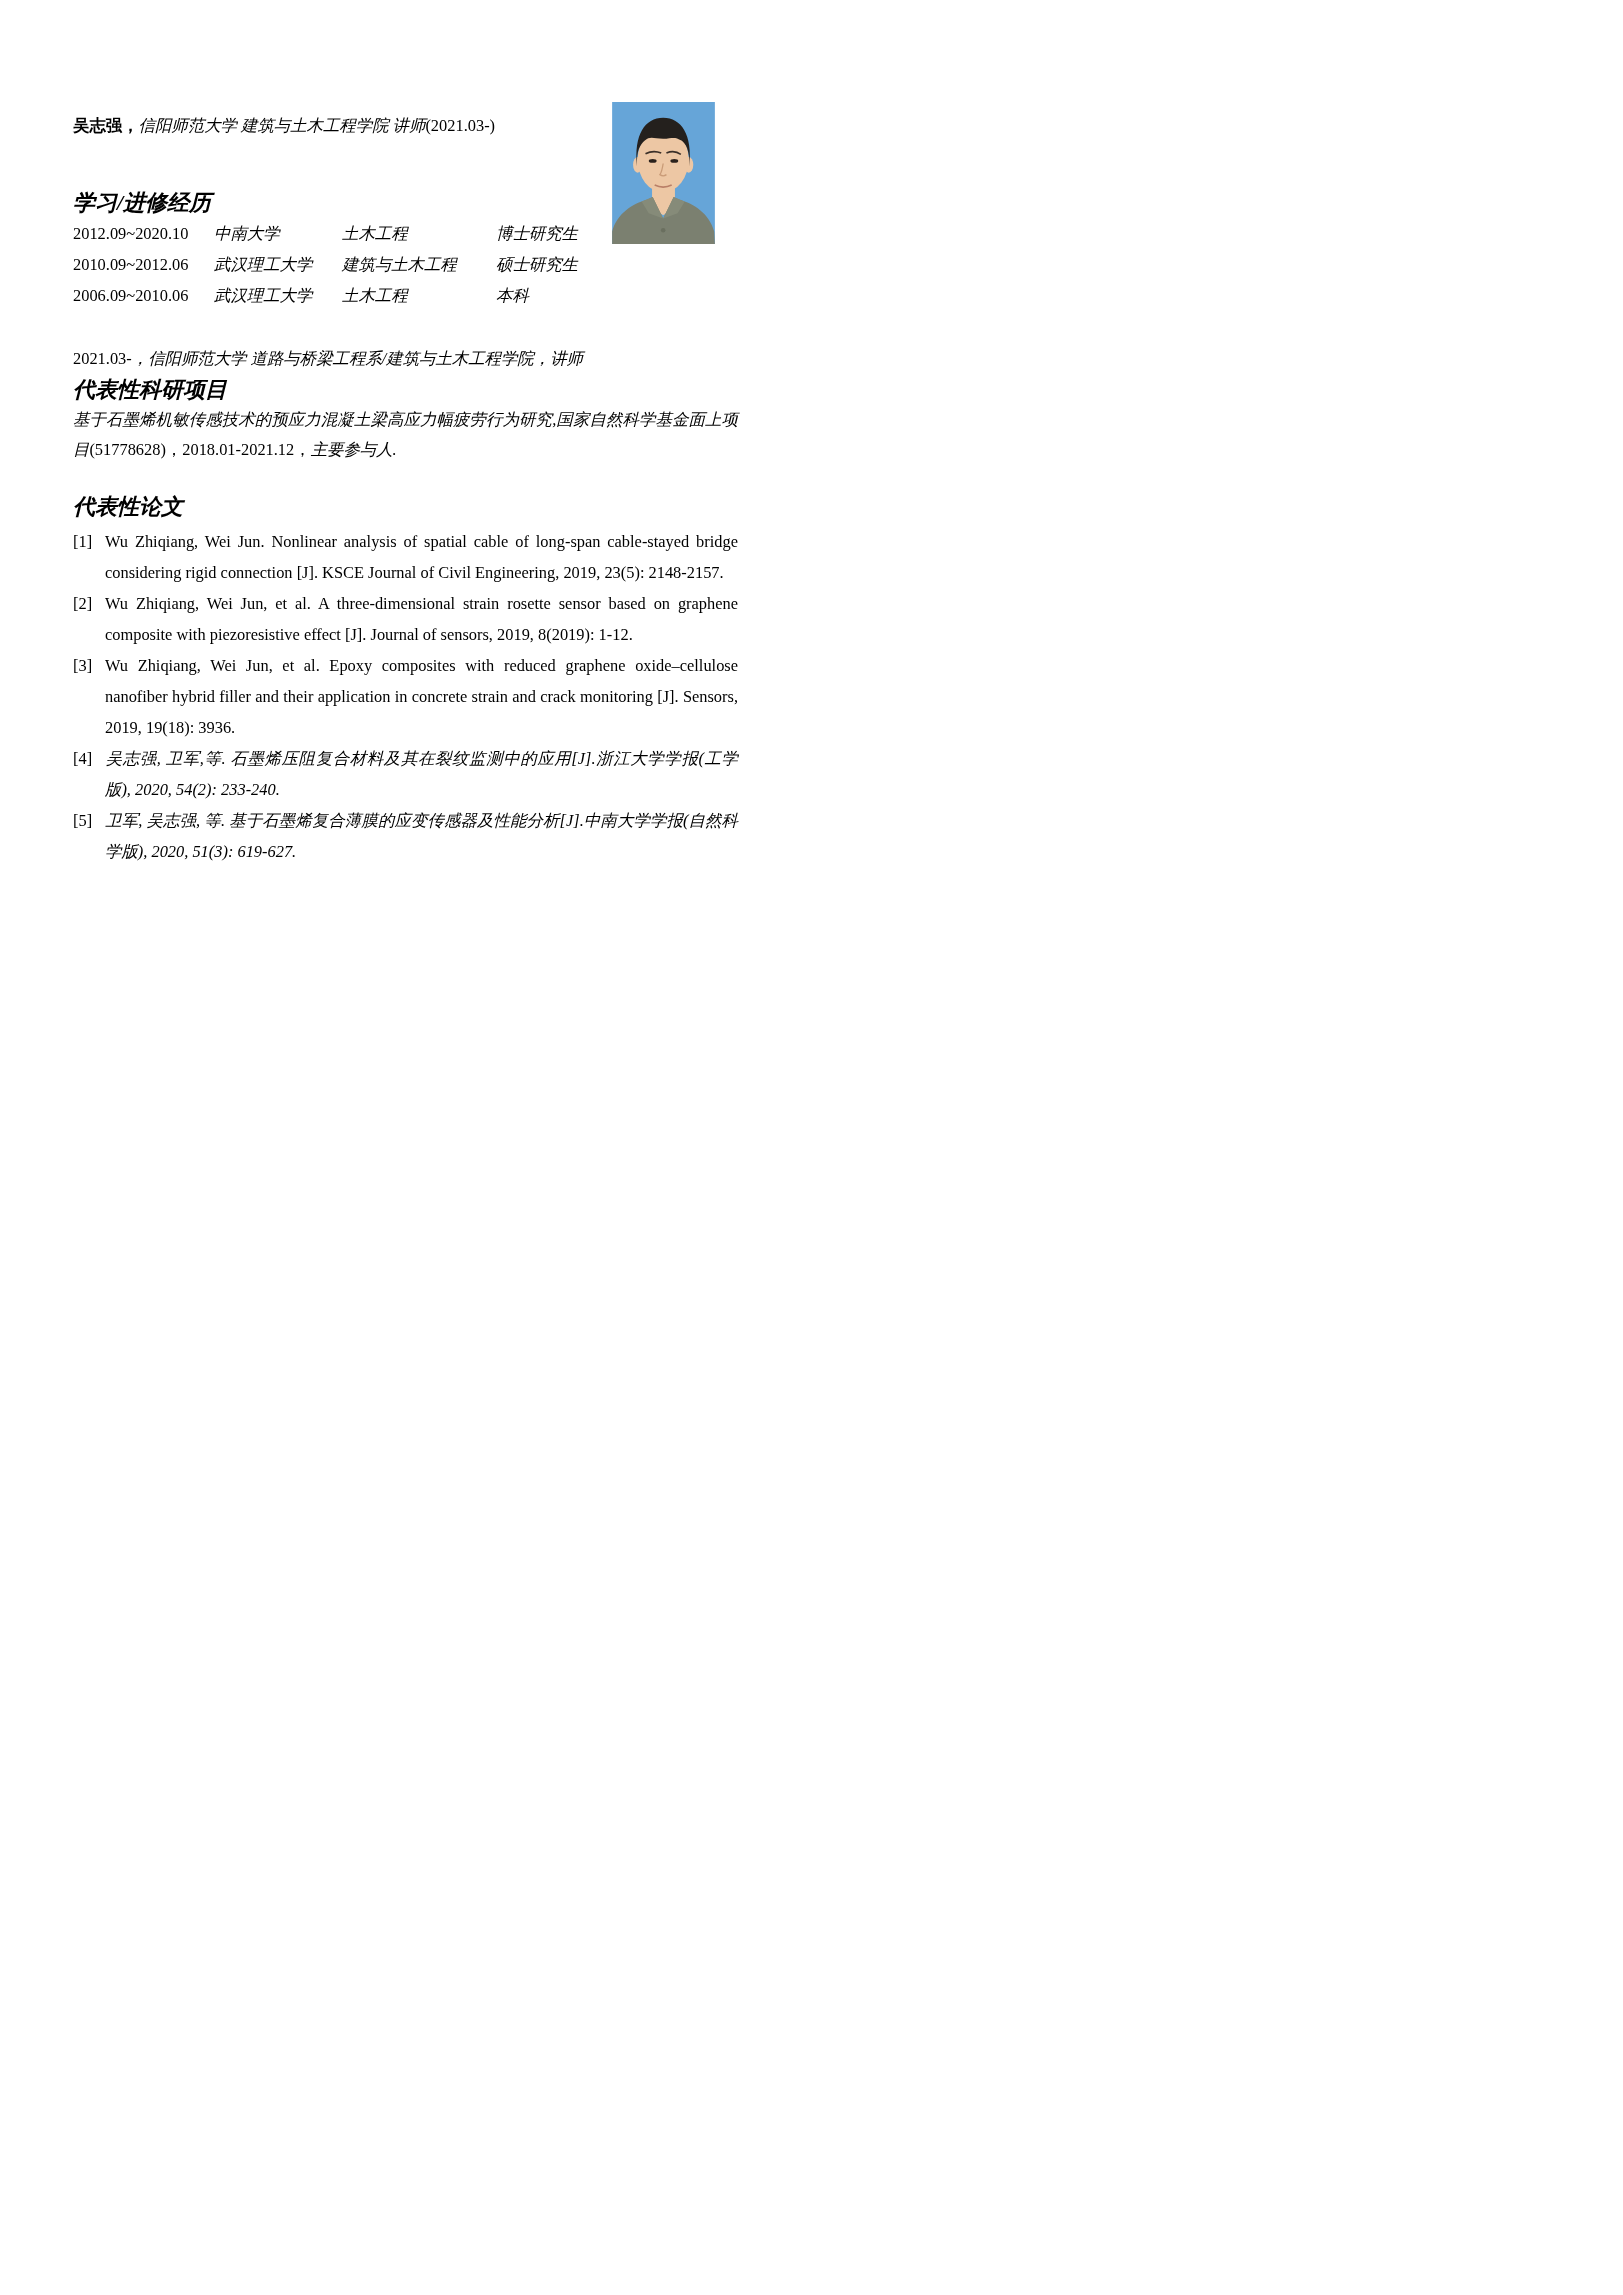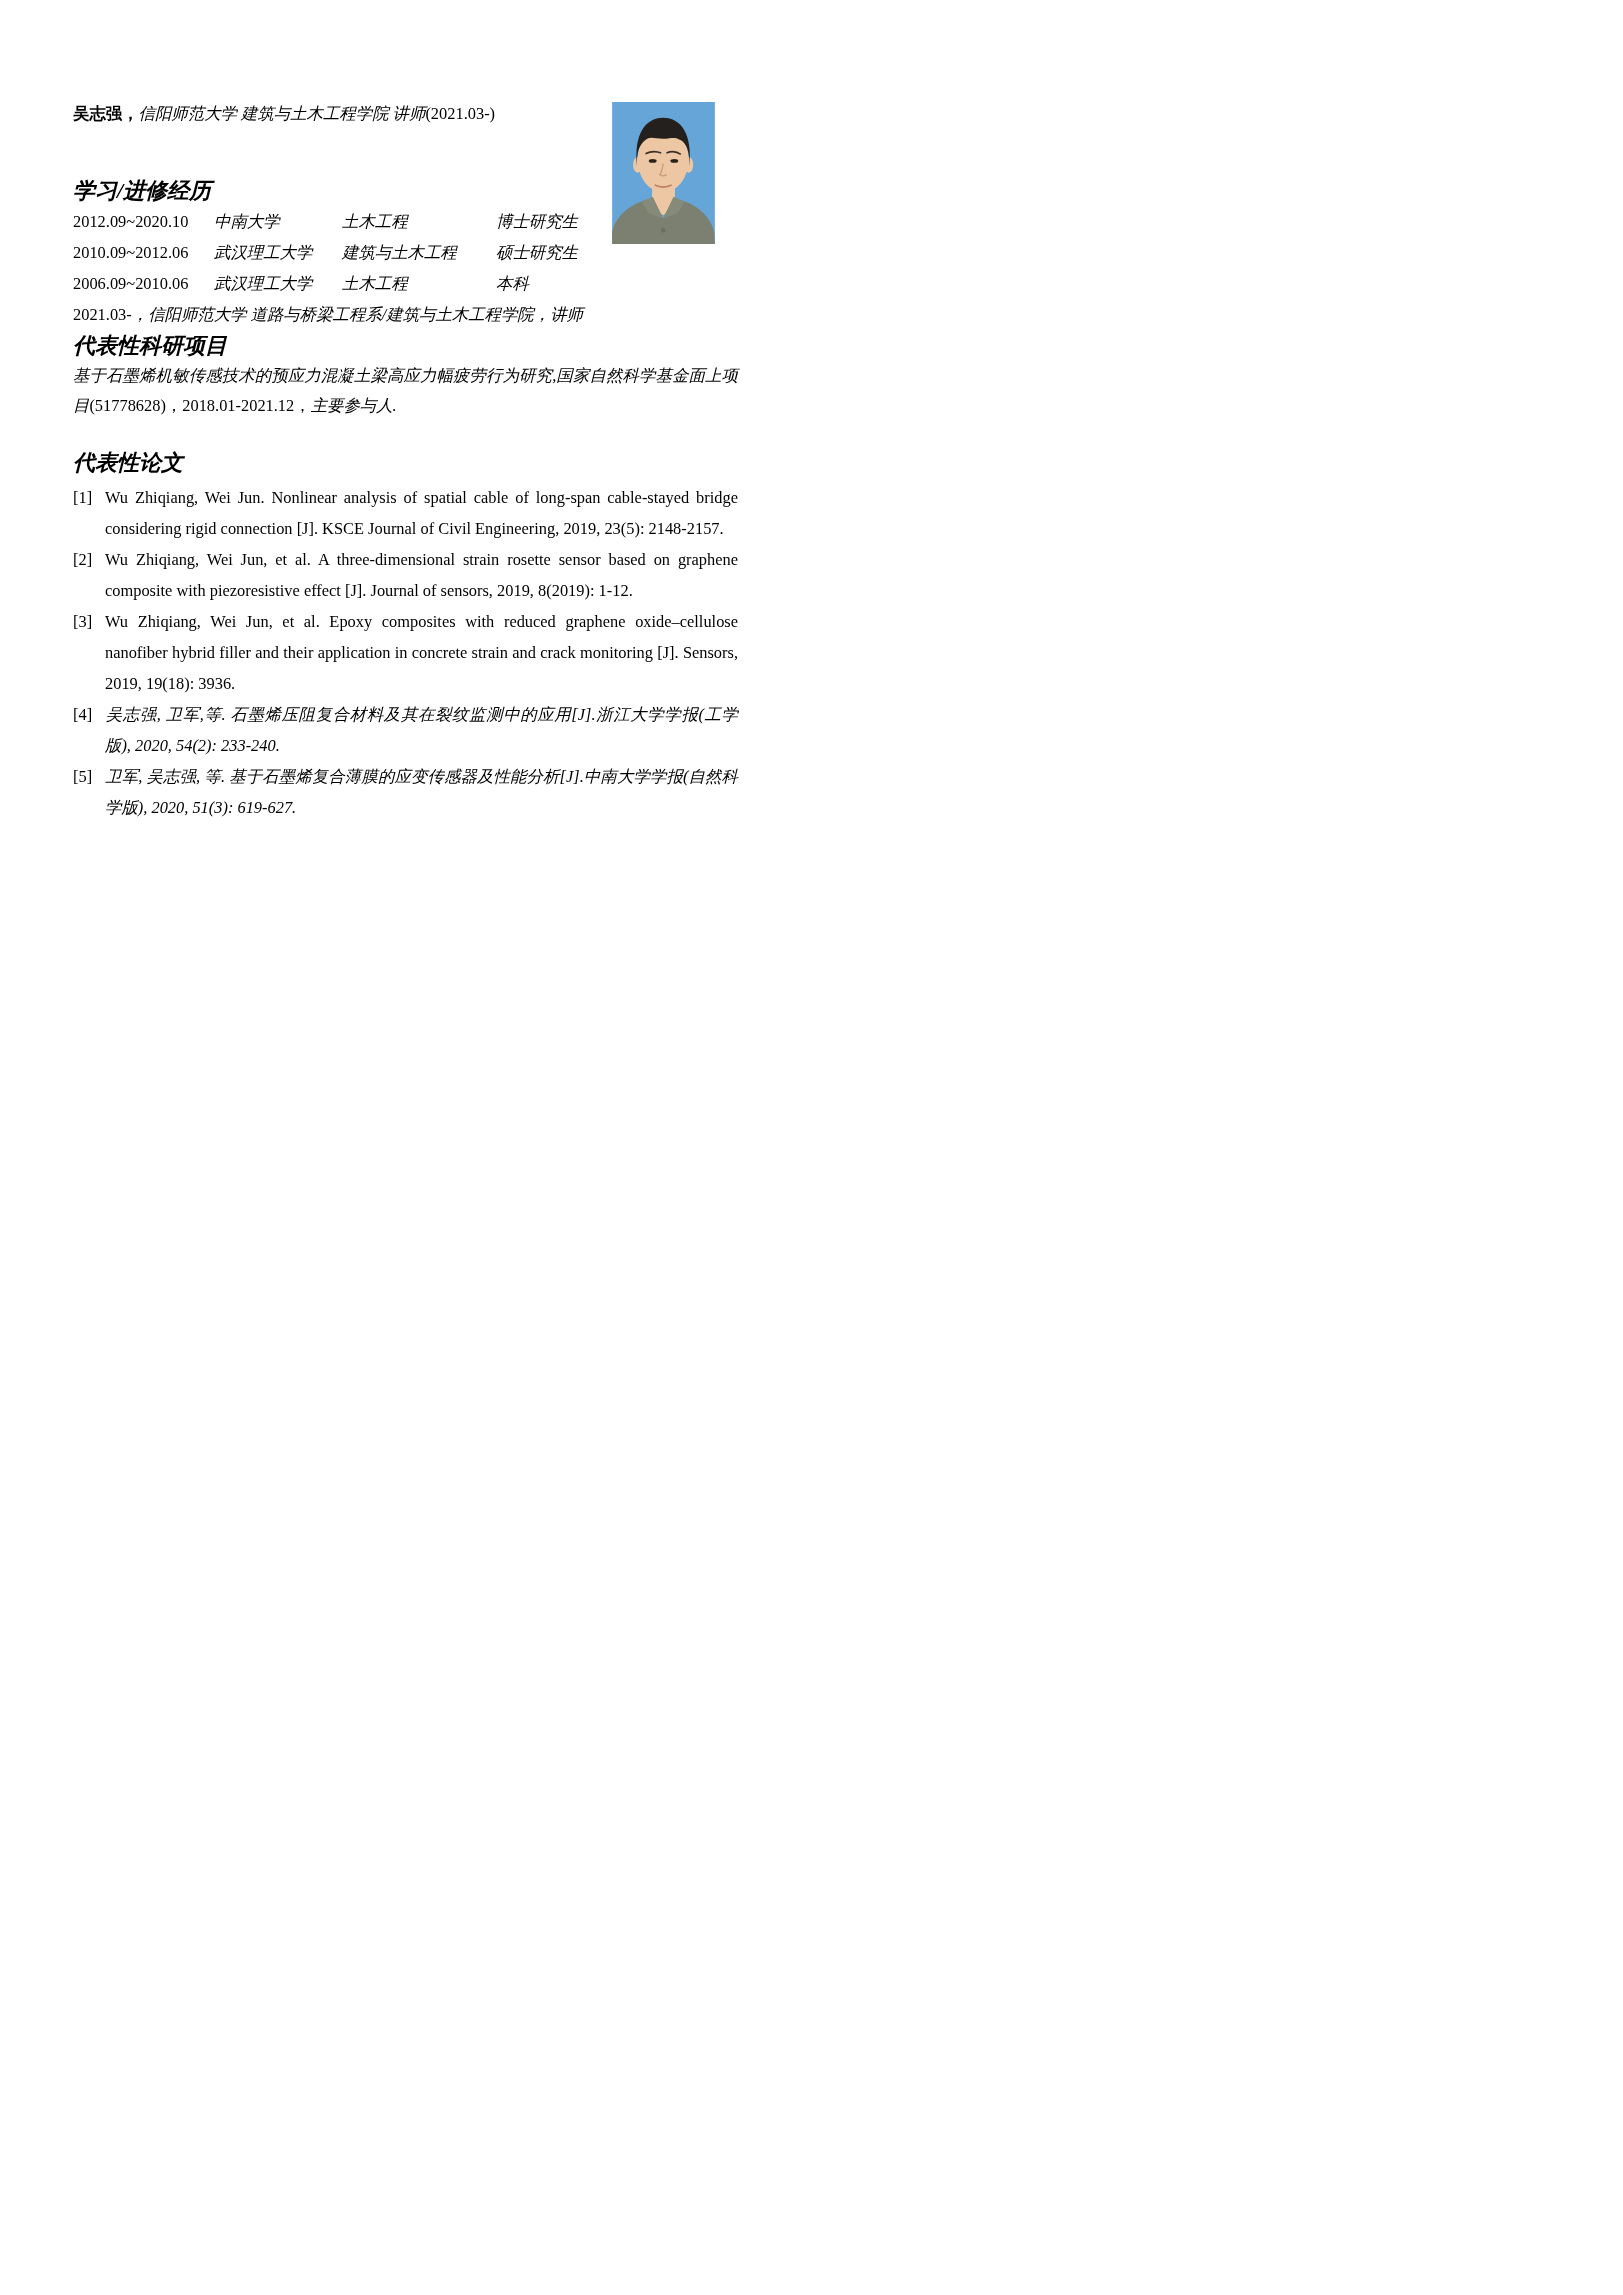--- a/index.html
+++ b/index.html
@@ -9,21 +9,21 @@
     font-family:"Liberation Serif", serif;
     color:#000;
   }
   .page {
     position:relative;
     width:812px; height:1148px;
     background:#ffffff;
     overflow:hidden;
   }
   .content {
-    position:absolute; left:73px; top:0;
+    position:absolute; left:73px; top:12px;
     width:665px;
     font-size:16.4px;
   }
   .name-line { margin-top:98px; line-height:31px; white-space:nowrap; }
   .bold { font-weight:bold; }
   .cn-italic { font-style:italic; }
   .email-line { margin-top:5.2px; line-height:31px; padding-left:68px; }
   h2.section {
     font-size:22px; font-weight:bold; font-style:italic;
     line-height:31px;
@@ -31,21 +31,21 @@
   .sec-edu   { margin-top:46px; }
   .sec-work  { margin-top:28px; }
   .sec-proj  { }
   .sec-paper { margin-top:27px; }
   .edu-table { }
   .edu-row {
     display:grid;
     grid-template-columns:141px 128px 154px auto;
     line-height:31px;
   }
-  .work-line { line-height:31px; }
+  .work-line { line-height:31px;margin-top:32px; }
   .proj {
     line-height:29.5px;
     text-align:justify;
     text-justify:inter-character;
   }
   .refs { margin-top:3.9px; }
   .ref {
     line-height:31px;
     text-align:justify;
     padding-left:32px;

